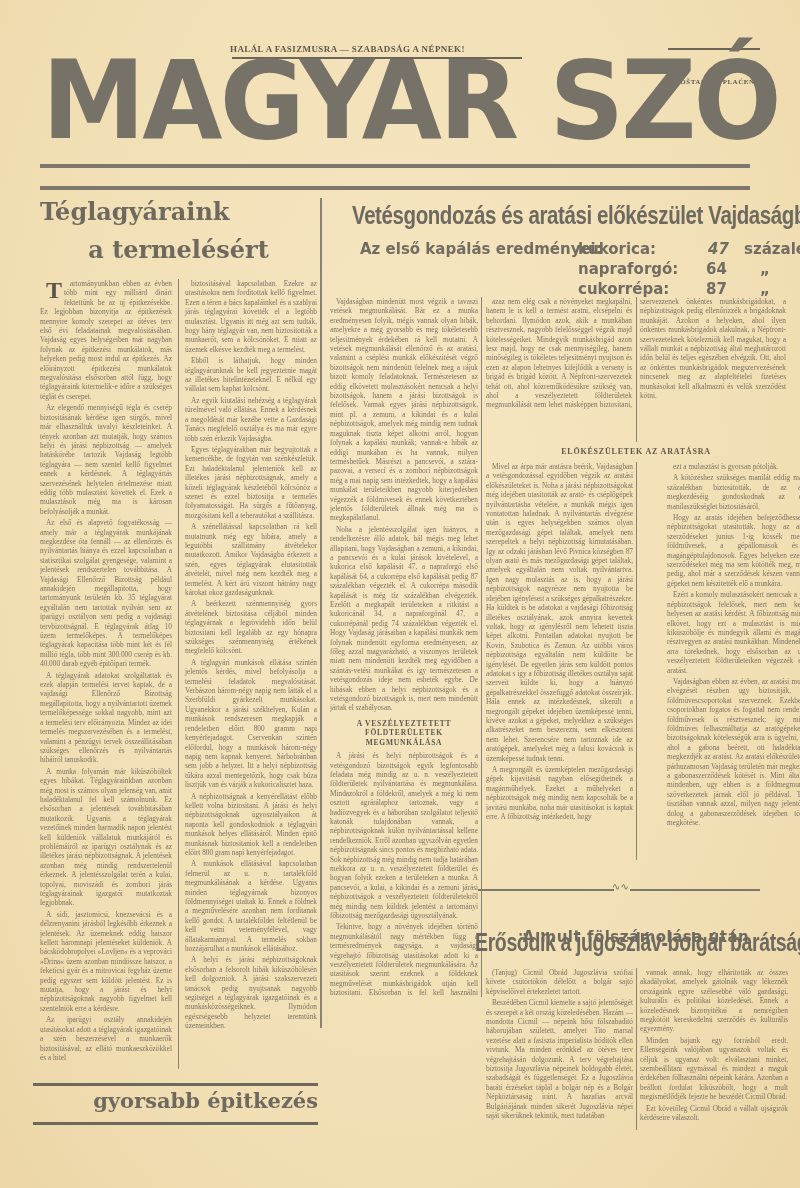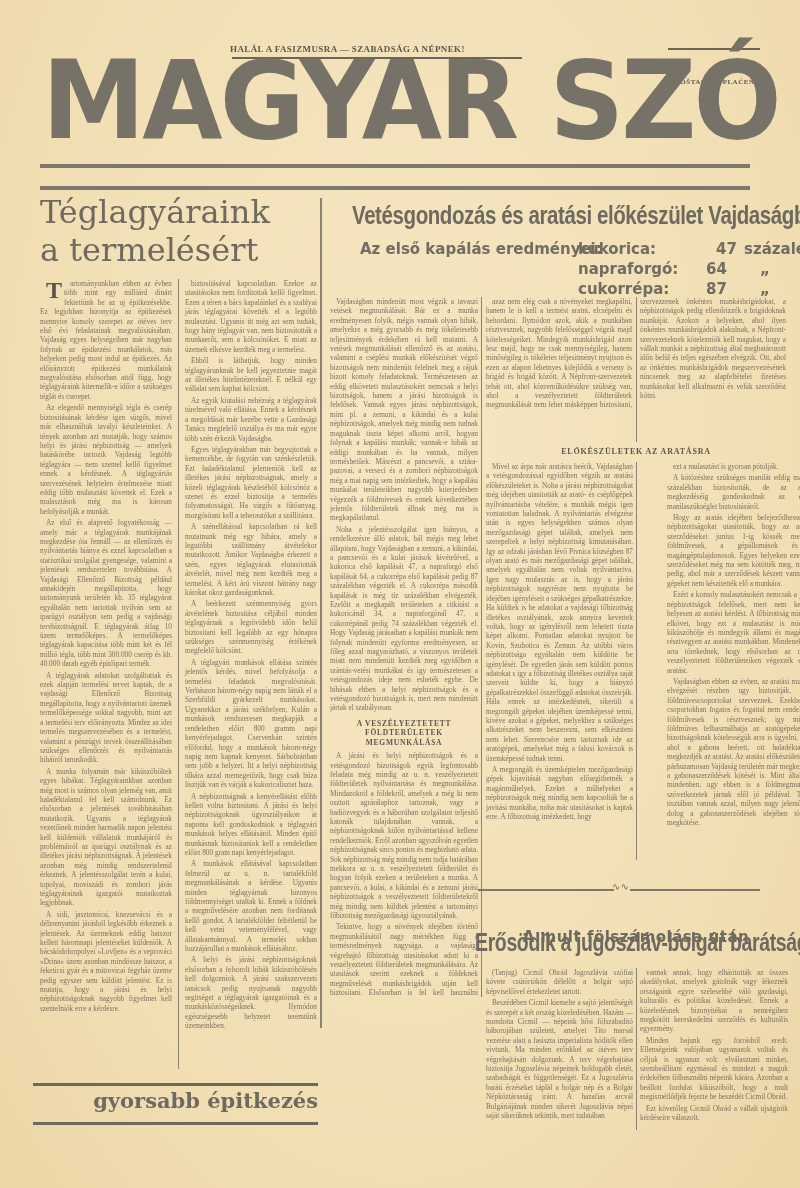--- a/index.html
+++ b/index.html
@@ -20,22 +20,22 @@
   .postage { position: absolute; right: 0; top: 8px; font-size: 7px; font-weight: bold; color: #5e574b; letter-spacing: 0.5px; margin-top: 40px; }
   .postage-line { position: absolute; right: 0; top: 18px; width: 92px; height: 1.5px; background: #6d6658; }
   .title { position: absolute; left: 2px; top: 16px; font-family: "DejaVu Sans", sans-serif; font-weight: bold;
     font-size: 108px; line-height: 110px; color: #777267; letter-spacing: -3px; transform: scaleX(0.96); transform-origin: left; white-space: nowrap; }
   .rule-thick { position: absolute; left: 40px; width: 710px; height: 4px; background: #7d776c; }
   .info-bar { position: absolute; left: 40px; top: 171px; width: 710px; height: 14px; font-size: 8px; color: #5e574b; letter-spacing: 0.3px; }
   .info-bar span { position: absolute; top: 0; }
 
   
   .col-left { position: absolute; left: 40px; top: 193px; width: 277px; }
-  .headline-big { font-family: "DejaVu Serif", serif; font-weight: normal; font-size: 32px; line-height: 38px; color: #6e6a5f; }
-  .hl-line2 { text-align: left; }
+  .headline-big { font-family: "DejaVu Serif", serif; font-weight: bold; font-size: 24px; line-height: 38px; color: #6e6a5f; }
+  .hl-line2 { text-align: center; }
   .body-cols { display: flex; gap: 6px; margin-top: 10px; }
   .bcol { flex: 1; font-size: 7.3px; line-height: 9.4px; text-align: justify; color: #7a7162; }
   .bcol p { text-indent: 6px; margin-bottom: 2px; }
   .vsep { width: 1px; background: #8a8273; }
   .dropcap { float: left; font-size: 24px; line-height: 20px; font-weight: bold; color: #5a554b; margin-right: 2px; margin-top: 1px; }
 
   
   .page-divider { position: absolute; left: 320px; top: 198px; width: 1.5px; height: 830px; background: #8a8273; }
   .lead-headline { font-family: "Liberation Sans Narrow", "Liberation Sans", sans-serif; font-weight: bold; font-size: 25px;
     line-height: 34px; color: #6e6a5f; transform: scaleX(0.82); transform-origin: left; white-space: nowrap; letter-spacing: -0.5px; }
@@ -76,20 +76,21 @@
     <div class="headline-big">Téglagyáraink</div>
     <div class="headline-big hl-line2">a termelésért</div>
     <div class="body-cols" style="height:790px; overflow:hidden;">
       <div class="bcol">
         <p><span class="dropcap">T</span><span>artományunkban ebben az évben több mint egy milliárd dinárt fektettünk be az uj épitkezésekbe. Ez legjobban bizonyitja az épitkezések mennyire komoly szerepet az ötéves terv első évi feladatainak megvalósitásában. Vajdaság egyes helységeiben már nagyban folynak az épitkezési munkálatok, más helyeken pedig most indul az épitkezés. Az előirányzott épitkezési munkálatok megvalósitása elsősorban attól függ, hogy téglagyáraink kitermelik-e időre a szükséges téglát és cserepet.</span></p>
         <p>Az elegendő mennyiségű tégla és cserép biztositásának kérdése igen sürgős, mivel már elhasználtuk tavalyi készleteinket. A tények azonban azt mutatják, hogy számos helyi és járási népbizottság — amelyek hatáskörébe tartozik Vajdaság legtöbb téglagyára — nem szentel kellő figyelmet ennek a kérdésnek. A téglagyártás szervezésének helytelen értelmezése miatt eddig több mulasztást követtek el. Ezek a mulasztások még ma is károsan befolyásolják a munkát.</p>
         <p>Az első és alapvető fogyatékosság — amely már a téglagyárak munkájának megkezdése óta fennáll — az ellenőrzés és nyilvántartás hiánya és ezzel kapcsolatban a statisztikai szolgálat gyengesége, valamint a jelentések rendszertelen továbbitása. A Vajdasági Ellenőrző Bizottság például annakidején megállapitotta, hogy tartományunk területén kb. 35 téglagyárat egyáltalán nem tartottak nyilván sem az iparügyi osztályon sem pedig a vajdasági tervbizottságnál. E téglagyárak átlag 10 üzem termelőképes. A termelőképes téglagyárak kapacitása több mint két és fél millió tégla, több mint 300.000 cserép és kb. 40.000 darab egyéb épitőipari termék.</p>
         <p>A téglagyárak adatokat szolgáltattak és ezek alapján termelési tervet kaptak, de a vajdasági Ellenőrző Bizottság megállapitotta, hogy a nyilvántartott üzemek termelőképessége sokkal nagyobb, mint azt a termelési terv előirányozta. Mindez az idei termelés megszervezésében és a termelést, valamint a pénzügyi tervek összeállitásában szükséges ellenőrzés és nyilvántartás hibáiról tanuskodik.</p>
         <p>A munka folyamán már kiküszöböltek egyes hibákat. Téglagyárainkban azonban még most is számos olyan jelenség van, amit haladéktalanul fel kell számolnunk. Ez elsősorban a jelentések továbbitásában mutatkozik. Ugyanis a téglagyárak vezetőinek minden harmadik napon jelentést kell küldeniök vállalatuk munkájáról és problémáiról az iparügyi osztálynak és az illetékes járási népbizottságnak. A jelentések azonban még mindig rendszertelenül érkeznek. A jelentésszolgálat terén a kulai, topolyai, moviszádi és zombori járás téglagyárainak igazgatói mutatkoztak legjobbnak.</p>
         <p>A sidi, jasztomicsi, knezsevácsi és a délzrenyanini járásból legkésőbb érkeznek a jelentések. Az üzemeknek eddig hatszor kellett háromnapi jelentéseket küldeniök. A bácsködobropolyei »Lovljen« és a veprováci »Drina« üzem azonban mindössze hatszor, a feketicsi gyár és a mitrovicai fegyház üzeme pedig egyszer sem küldött jelentést. Ez is mutatja, hogy a járási és helyi népbizottságoknak nagyobb figyelmet kell szentelniök erre a kérdésre.</p>
+        <p>Az iparügyi osztály annakidején utasitásokat adott a téglagyárak igazgatóinak a szén beszerzésével a munkaerők biztositásával, az ellátó munkaeszközökkel és a hitel</p>
       </div>
       <div class="vsep"></div>
       <div class="bcol">
         <p>biztositásával kapcsolatban. Ezekre az utasitásokra nem forditottak kellő figyelmet. Ezen a téren a bács kapaláinkel és a szablyai járás téglagyárai követték el a legtöbb mulasztást. Ugyanis itt még azt sem tudták, hogy hány téglagyár van, nem biztositották a munkaerőt, sem a kölcsönöket. E miatt az üzemek elkésve kezdték meg a termelést.</p>
         <p>Ebből is láthatjuk, hogy minden téglagyárunknak be kell jegyeztetnie magát az illetékes hitelintézeteknél. E nélkül egy vállalat sem kaphat kölcsönt.</p>
         <p>Az egyik kiutalási nehézség a téglagyárak türelmével való ellátása. Ennek a kérdésnek a megoldását már kezébe vette a Gazdasági Tanács megfelelő osztálya és ma már egyre több szén érkezik Vajdaságba.</p>
         <p>Egyes téglagyárakban már begyujtottak a kemencékbe, de fogytán van szénkészletük. Ezt haladéktalanul jelenteniök kell az illetékes járási népbizottságnak, amely a közeli téglagyárak készletéből kölcsönöz a szenet és ezzel biztositja a termelés folyamatosságát. Ha sürgős a fűtőanyag, mozgósitani kell a teherautókat a szállitásra.</p>
         <p>A szénellátással kapcsolatban rá kell mutatnunk még egy hibára, amely a legutóbbi szállitmány átvételekor mutatkozott. Amikor Vajdaságba érkezett a szén, egyes téglagyárak elutasitották átvételét, mivel még nem kezdték meg a termelést. A kért árú viszont hátrány nagy károkat okoz gazdaságunknak.</p>
         <p>A beérkezett szénmennyiség gyors átvételének biztositása céljából minden téglagyárnak a legrövidebb időn belül biztositani kell legalább az egy hónapra szükséges szénmennyiség értékének megfelelő kölcsönt.</p>
         <p>A téglagyári munkások ellátása szintén jelentős kérdés, mivel befolyásolja a termelési feladatok megvalósitását. Verbászon három-négy napig nem látták el a Szerbfüldi gyárkezelt munkásokat. Ugyanekkor a járási székhelyen, Kulán a munkások rendszeresen megkapják a rendeletben előirt 800 gramm napi kenyérfejadagot. Cservenkán szintén előfordul, hogy a munkások három-négy napig nem kapnak kenyeret. Sárbobránban sem jobb a helyzet. Itt a helyi népbizottság tűkára azzal mentegetőzik, hogy csak búza lisztjük van és várják a kukoricalisztet haza.</p>
@@ -108,21 +109,21 @@
 
   <div class="page-divider"></div>
 
   <div class="abs" style="left:352px; top:198px; width:420px;">
     <div class="lead-headline">Vetésgondozás és aratási előkészület Vajdaságban</div>
   </div>
 
   <div class="stats abs" style="left:360px; top:238px; width:420px;">
     <div class="row" style="left:0; top:2px;">Az első kapálás eredményei:</div>
     <div class="row" style="left:218px; top:2px;">kukorica:</div>
-    <div class="row" style="left:356px; top:2px;">47</div>
+    <div class="row" style="left:348px; top:2px;font-style:italic;">47</div>
     <div class="row" style="left:384px; top:2px;">százalék</div>
     <div class="row" style="left:218px; top:22px;">napraforgó:</div>
     <div class="row" style="left:346px; top:22px;">64</div>
     <div class="row" style="left:400px; top:22px;">„</div>
     <div class="row" style="left:218px; top:42px;">cukorrépa:</div>
     <div class="row" style="left:346px; top:42px;">87</div>
     <div class="row" style="left:400px; top:42px;">„</div>
   </div>
 
   <div class="abs bcol" style="left:330px; top:297px; width:148px; height:700px; overflow:hidden;">

